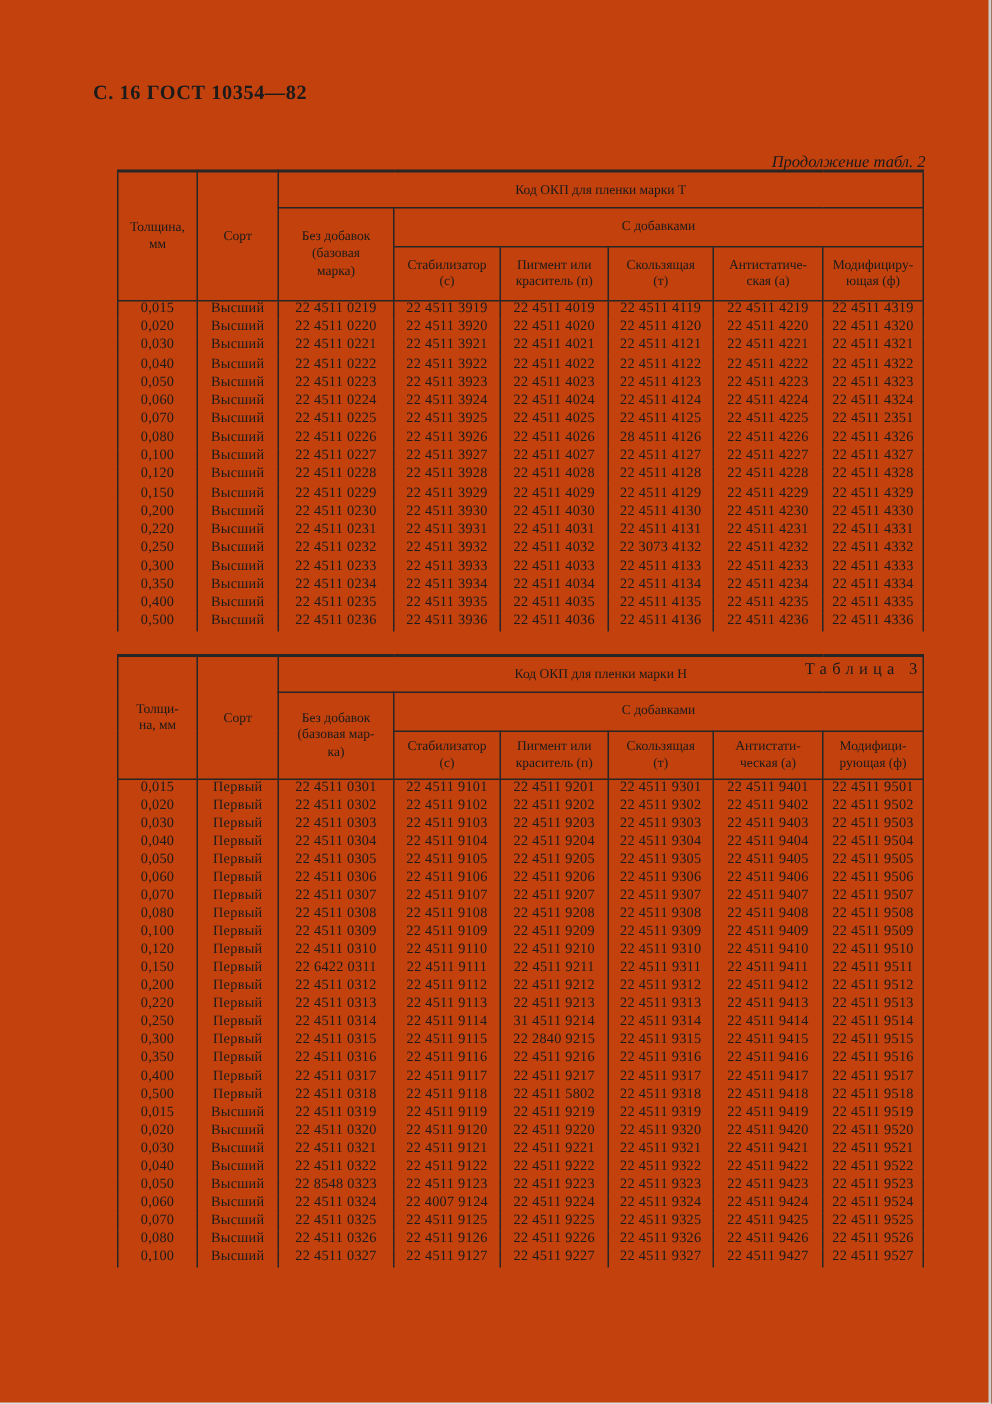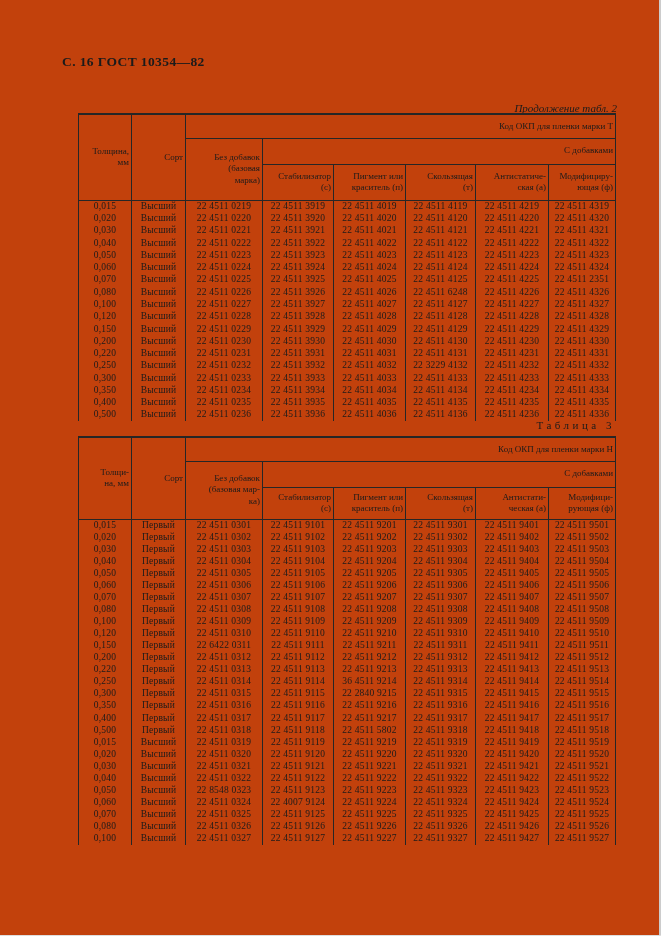--- a/index.html
+++ b/index.html
@@ -10,34 +10,34 @@
   }
   .doc-header{
     position:absolute;left:62px;top:54px;
     font-size:13.5px;font-weight:bold;letter-spacing:.4px;white-space:nowrap;
   }
   .continuation{
     position:absolute;right:44px;top:102px;
     font-size:11px;font-style:italic;white-space:nowrap;
   }
   .t3-label{
-    position:absolute;right:46px;top:419px;
+    position:absolute;right:46px;top:440px;
     font-size:11px;letter-spacing:3.5px;white-space:nowrap;
   }
   table.gost{
     position:absolute;left:78px;width:537px;
     border-collapse:collapse;table-layout:fixed;
     border-top:2px solid #262626;
   }
   table.t1{top:113px;}
   table.t2{top:436px;}
   .gost th{
     border:1px solid #262626;
     font-weight:normal;font-size:9px;line-height:1.25;
-    text-align:right;vertical-align:middle;
+    text-align:center;vertical-align:middle;
     white-space:pre-line;padding:1px 2px;
   }
   .gost thead tr.h1{height:24px;}
   .gost thead tr.h2{height:26px;}
   table.t1 thead tr.h3{height:36px;}
   table.t2 thead tr.h3{height:32px;}
   .gost tbody td{
     border-left:1px solid #262626;border-right:1px solid #262626;
     border-top:none;border-bottom:none;
     font-size:9.5px;line-height:1;letter-spacing:.2px;
@@ -168,21 +168,21 @@
           <td>22 4511 4125</td>
           <td>22 4511 4225</td>
           <td>22 4511 2351</td>
         </tr>
         <tr>
           <td>0,080</td>
           <td>Высший</td>
           <td>22 4511 0226</td>
           <td>22 4511 3926</td>
           <td>22 4511 4026</td>
-          <td>22 4511 6248</td>
+          <td>28 4511 4126</td>
           <td>22 4511 4226</td>
           <td>22 4511 4326</td>
         </tr>
         <tr>
           <td>0,100</td>
           <td>Высший</td>
           <td>22 4511 0227</td>
           <td>22 4511 3927</td>
           <td>22 4511 4027</td>
           <td>22 4511 4127</td>
@@ -228,21 +228,21 @@
           <td>22 4511 4131</td>
           <td>22 4511 4231</td>
           <td>22 4511 4331</td>
         </tr>
         <tr>
           <td>0,250</td>
           <td>Высший</td>
           <td>22 4511 0232</td>
           <td>22 4511 3932</td>
           <td>22 4511 4032</td>
-          <td>22 3229 4132</td>
+          <td>22 3073 4132</td>
           <td>22 4511 4232</td>
           <td>22 4511 4332</td>
         </tr>
         <tr>
           <td>0,300</td>
           <td>Высший</td>
           <td>22 4511 0233</td>
           <td>22 4511 3933</td>
           <td>22 4511 4033</td>
           <td>22 4511 4133</td>
@@ -450,21 +450,21 @@
           <td>22 4511 9213</td>
           <td>22 4511 9313</td>
           <td>22 4511 9413</td>
           <td>22 4511 9513</td>
         </tr>
         <tr>
           <td>0,250</td>
           <td>Первый</td>
           <td>22 4511 0314</td>
           <td>22 4511 9114</td>
-          <td>36 4511 9214</td>
+          <td>31 4511 9214</td>
           <td>22 4511 9314</td>
           <td>22 4511 9414</td>
           <td>22 4511 9514</td>
         </tr>
         <tr>
           <td>0,300</td>
           <td>Первый</td>
           <td>22 4511 0315</td>
           <td>22 4511 9115</td>
           <td>22 2840 9215</td>

